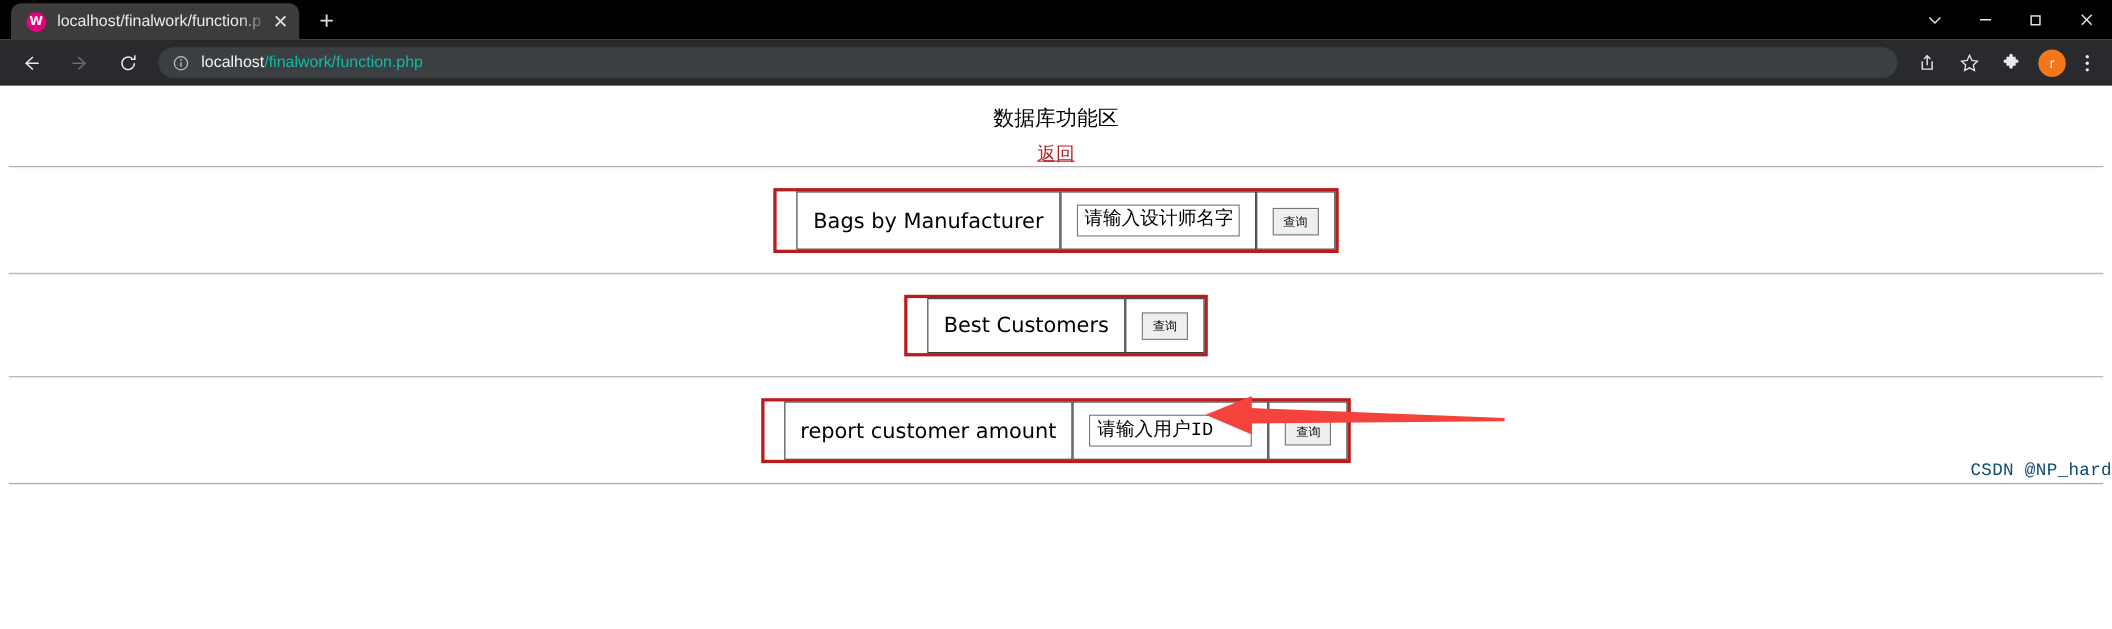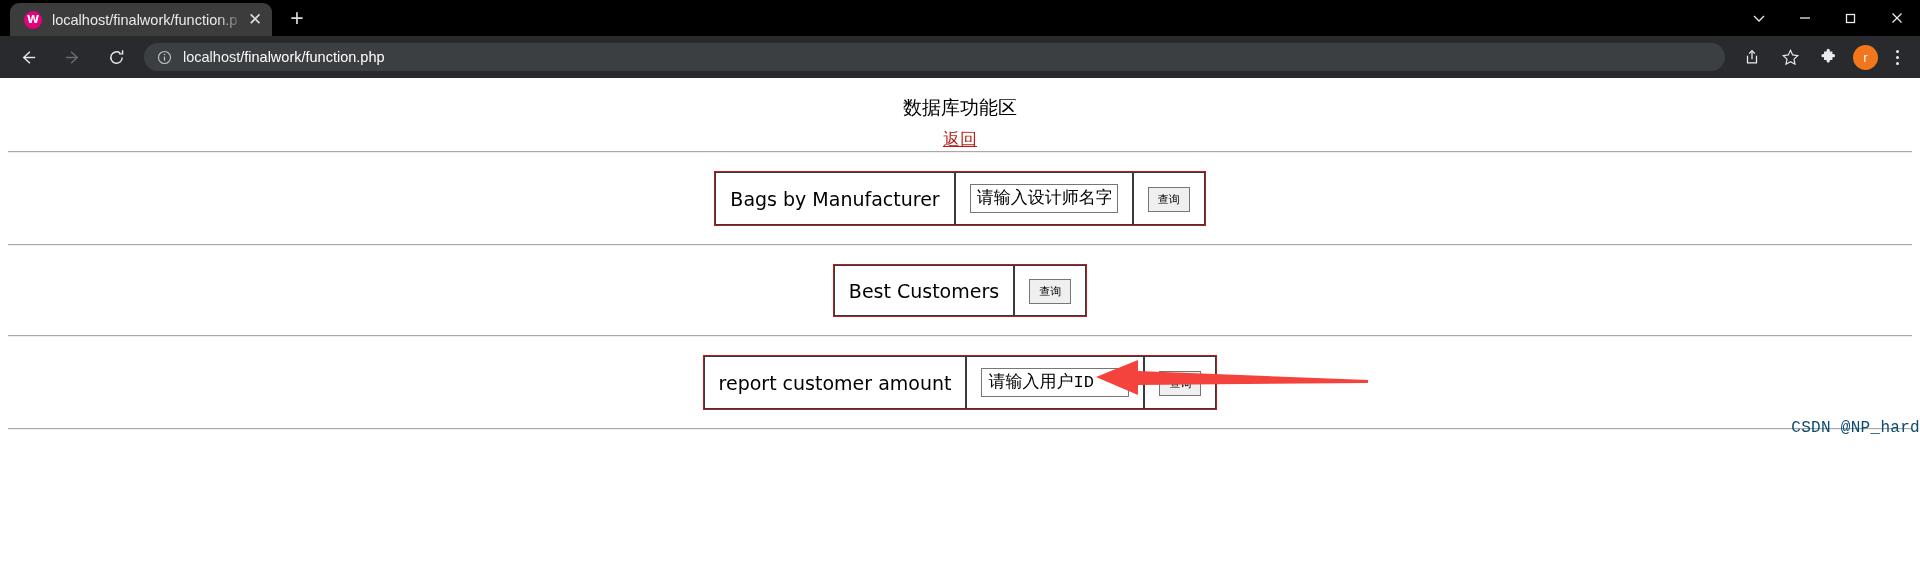--- a/index.html
+++ b/index.html
@@ -124,21 +124,21 @@
   }
   .omnibox .info-icon {
     flex: 0 0 auto;
     width: 17px; height: 17px;
     display: flex; align-items: center; justify-content: center;
     color: #bdc1c6;
     margin-right: 10px;
   }
   .url { font-size: 14.5px; white-space: nowrap; overflow: hidden; }
   .url .host { color: #f1f3f4; }
-  .url .path { color: #ffffff; }
+  .url .path { color: #14b8a6; }
 
   .tool-icon {
     width: 30px; height: 30px;
     margin: 0 4px;
     display: flex; align-items: center; justify-content: center;
     color: #e8eaed;
     flex: 0 0 auto;
   }
   .avatar {
     width: 25px; height: 25px;
@@ -192,23 +192,24 @@
     border-bottom: 1px solid #eeeeee;
     margin: 0 8px;
     height: 0;
   }
 
   .row-block { display: flex; justify-content: center; }
 
   table.fn {
     border-collapse: separate;
     border-spacing: 0;
-    border: 1px solid #b91c1c;
+    border: 3px solid #b91c1c;
     background: #ffffff;
     margin: 18px 4px;
+    padding-left: 18px;
   }
   table.fn td {
     border: 1px solid #3a3a3a;
     padding: 11px 14px;
     font-size: 19px;
     font-family: "DejaVu Sans", sans-serif;
     color: #000000;
     text-align: center;
     vertical-align: middle;
     white-space: nowrap;

